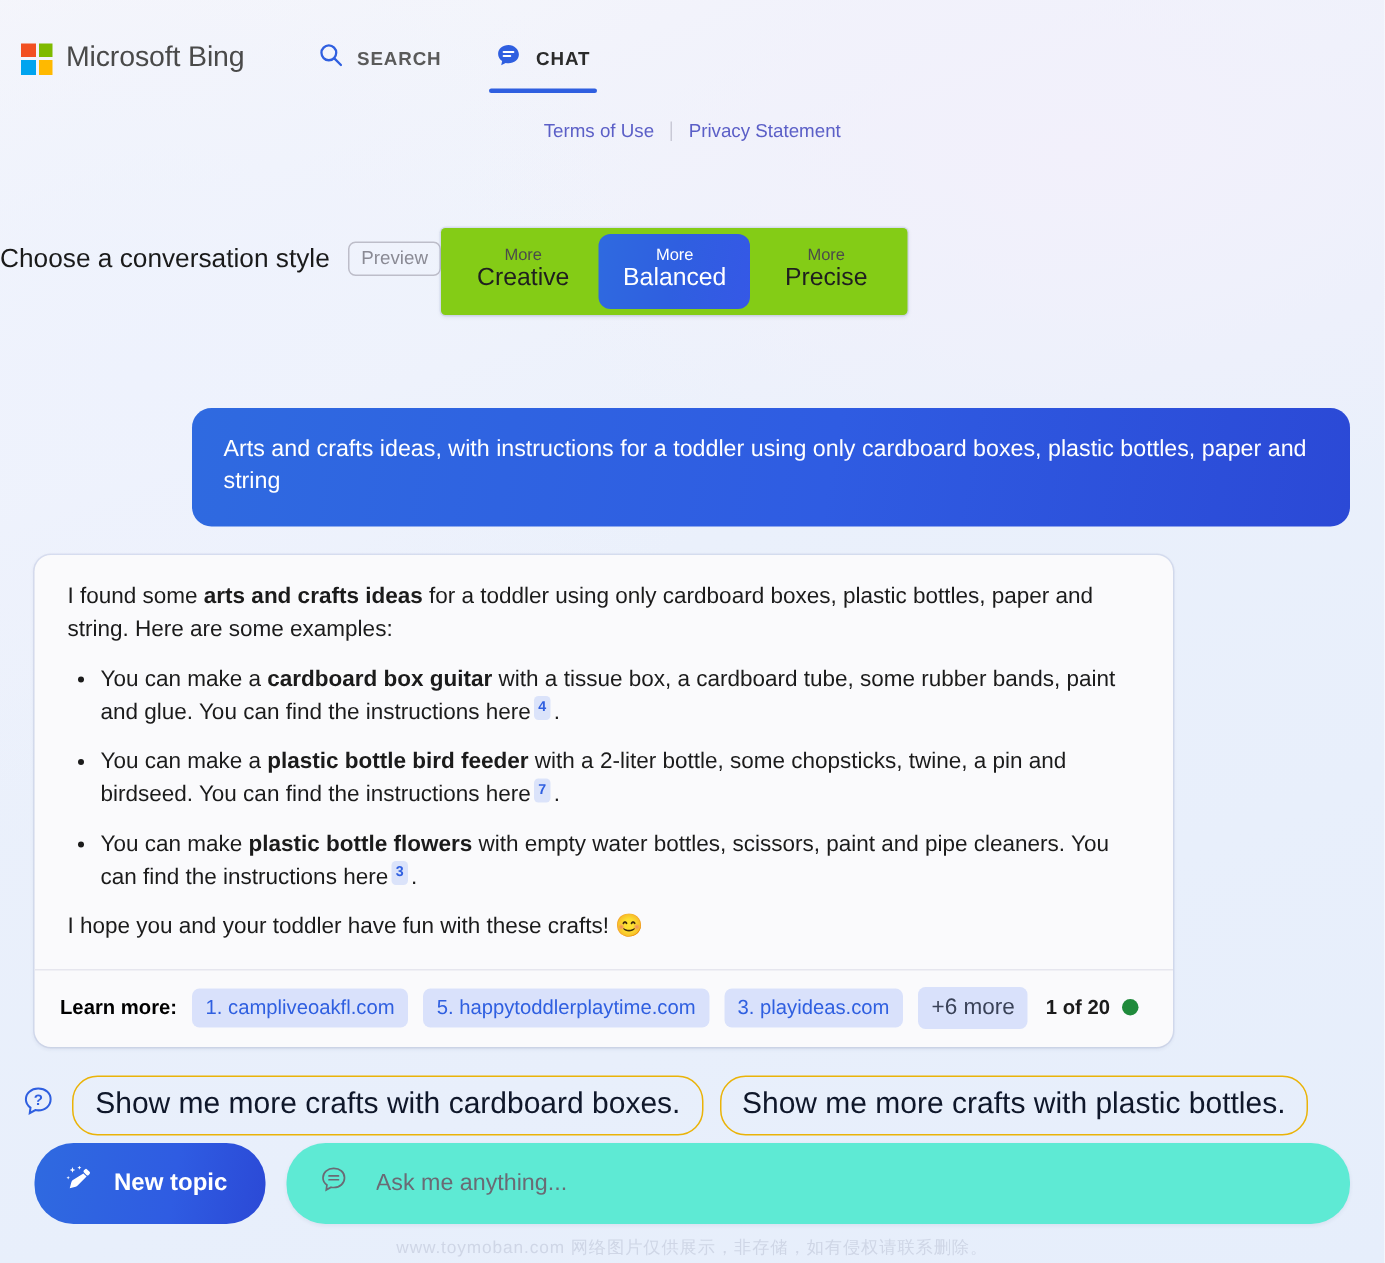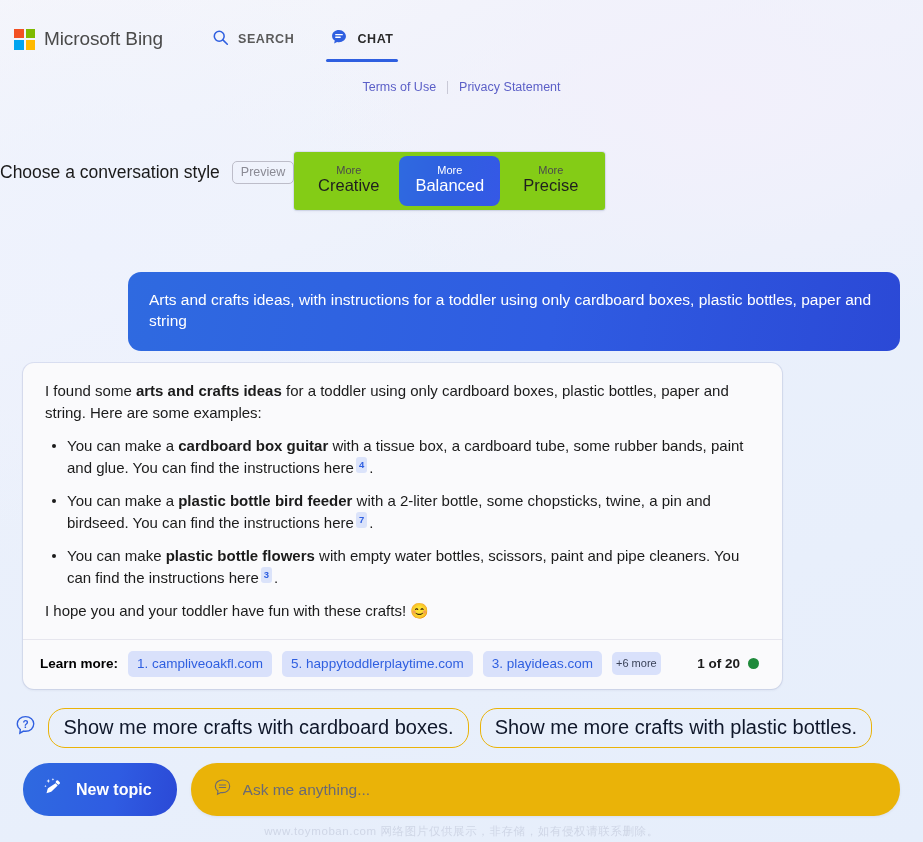--- a/index.html
+++ b/index.html
@@ -145,21 +145,21 @@
     margin-left: 105px;
     background: linear-gradient(100deg, #2f6ae0 0%, #2f5ce2 55%, #2b49d6 100%);
     color: #fff;
     border-radius: 13px;
     padding: 17px 21px 19px;
     font-size: 15.5px;
     line-height: 1.38;
   }
 
   .answer-card {
-    margin-top: 12px;
+    margin-top: 19px;
     margin-right: 118px;
     background: #fafafc;
     border-radius: 11px;
     box-shadow: 0 1px 3px rgba(30,40,90,0.09), 0 0 0 1px rgba(190,198,225,0.38);
     overflow: hidden;
   }
   .answer-body {
     padding: 17px 22px 17px;
     font-size: 15px;
     line-height: 1.47;
@@ -216,23 +216,23 @@
     color: #2f5fe0;
     font-size: 13.5px;
     border-radius: 5px;
     padding: 5px 9px 6px;
     cursor: pointer;
     white-space: nowrap;
   }
   .src-more {
     background: #d9e1fb;
     color: #3a4258;
-    font-size: 11px;
+    font-size: 15px;
     border-radius: 5px;
-    padding: 5px 4px 6px;
+    padding: 5px 9px 6px;
     cursor: pointer;
     white-space: nowrap;
   }
   .pager {
     margin-left: auto;
     display: flex;
     align-items: center;
     gap: 8px;
     padding-right: 6px;
   }
@@ -289,22 +289,22 @@
   }
   .new-topic-label {
     color: #fff;
     font-size: 16px;
     font-weight: bold;
   }
   .input-wrap {
     flex: 1;
     display: flex;
     align-items: center;
-    gap: 10px;
-    background: #eab308;
+    gap: 18px;
+    background: #5eead4;
     border-radius: 26px;
     padding: 14px 21px;
     box-shadow: 0 1px 3px rgba(30,40,90,0.07);
     cursor: text;
   }
   .input-field {
     flex: 1;
     border: none;
     outline: none;
     background: transparent;

